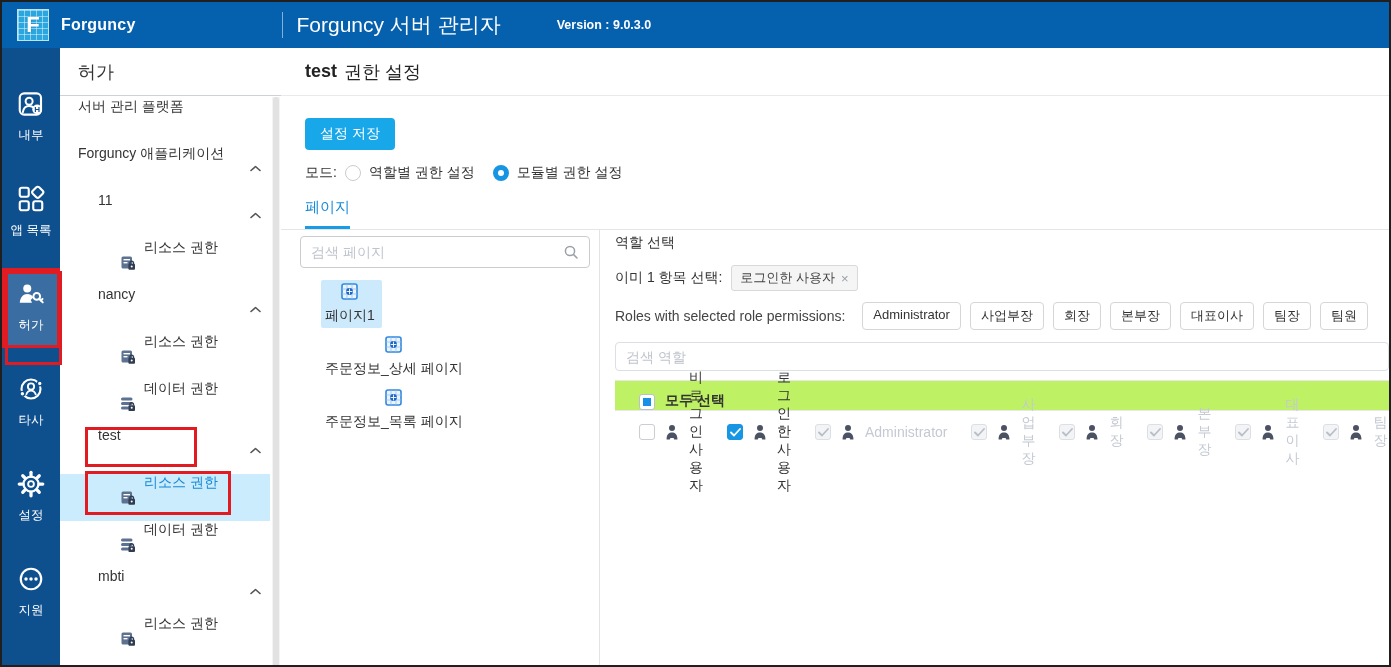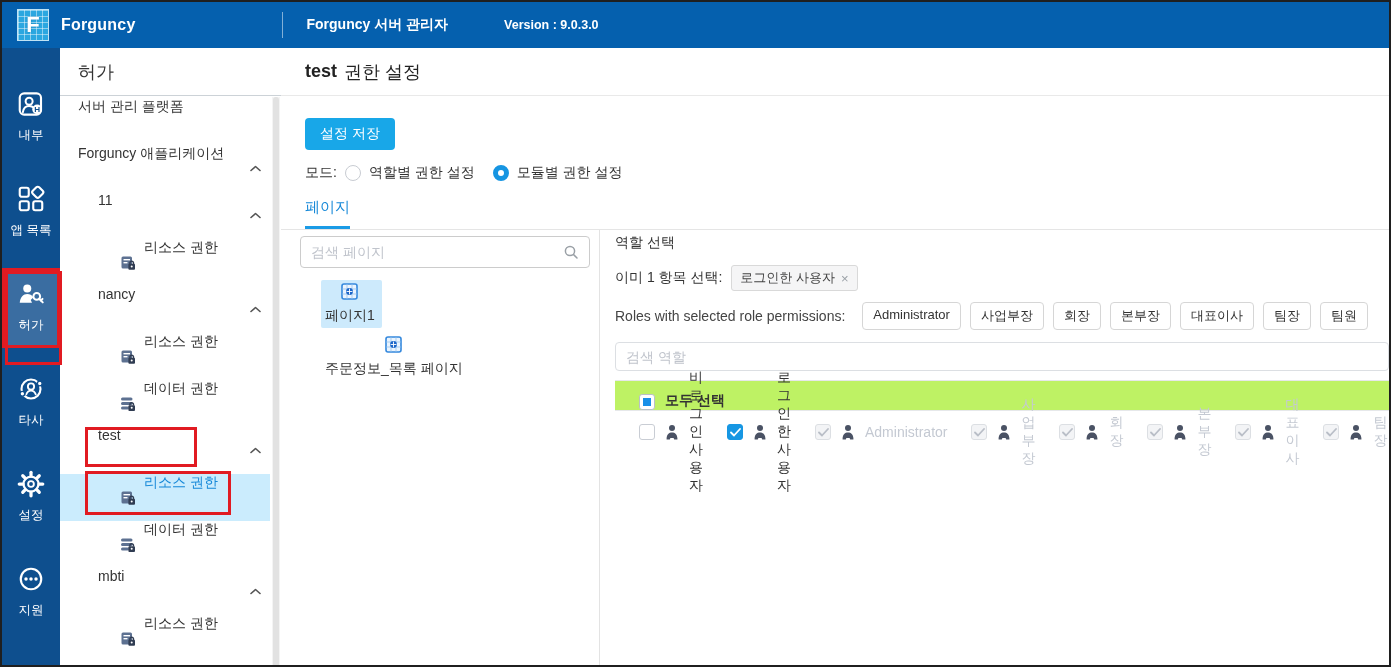--- a/index.html
+++ b/index.html
@@ -8,21 +8,21 @@
 
   
   .topbar { height:46px; background:#0560ae; display:flex; align-items:center; color:#fff; }
   .logo { width:32px; height:32px; margin-left:15px; background:#2ba7e0; border:1px solid #bfe3f5; position:relative; display:flex; align-items:center; justify-content:center; flex:0 0 auto; }
   .logo:before { content:""; position:absolute; inset:0;
     background-image:linear-gradient(rgba(255,255,255,.45) 1px, transparent 1px), linear-gradient(90deg, rgba(255,255,255,.45) 1px, transparent 1px);
     background-size:6px 6px; }
   .logo span { position:relative; font-weight:bold; font-size:22px; color:#fff; line-height:1; text-shadow:0 0 2px rgba(0,60,120,.4); }
   .brand { margin-left:12px; font-size:16px; font-weight:bold; letter-spacing:.2px; }
   .tb-divider { margin-left:146px; width:1px; height:26px; background:rgba(255,255,255,.5); }
-  .app-title { margin-left:24px; font-size:14px; font-weight:bold; }
+  .app-title { margin-left:14px; font-size:21px; font-weight:normal; }
   .version { margin-left:56px; font-size:12.5px; font-weight:600; }
 
   
   .body-row { display:flex; height:619px; }
 
   
   .iconbar { width:58px; background:#0e4f8e; display:flex; flex-direction:column; align-items:stretch; padding-top:40px; gap:35px; flex:0 0 auto; }
   .icon-item { height:60px; display:flex; flex-direction:column; align-items:center; justify-content:flex-start; gap:7px; color:#fff; cursor:pointer; }
   .icon-item .ic { width:32px; height:32px; display:flex; align-items:center; justify-content:center; }
   .icon-item .lbl { font-size:12.5px; white-space:nowrap; }
@@ -378,20 +378,35 @@
                       <rect x="1" y="1" width="15" height="15" rx="2" fill="#eaf4fe" stroke="#3488dd" stroke-width="1.6"></rect>
                       <line x1="6" y1="1.5" x2="6" y2="15.5" stroke="#a8cdf0" stroke-width="1"></line>
                       <line x1="11" y1="1.5" x2="11" y2="15.5" stroke="#a8cdf0" stroke-width="1"></line>
                       <line x1="1.5" y1="6" x2="15.5" y2="6" stroke="#a8cdf0" stroke-width="1"></line>
                       <line x1="1.5" y1="11" x2="15.5" y2="11" stroke="#a8cdf0" stroke-width="1"></line>
                       <circle cx="8.5" cy="8.5" r="3.4" fill="#1b66c9"></circle>
                       <line x1="8.5" y1="5.6" x2="8.5" y2="11.4" stroke="#fff" stroke-width=".9"></line>
                       <line x1="5.6" y1="8.5" x2="11.4" y2="8.5" stroke="#fff" stroke-width=".9"></line>
                     </svg>
                   </span>
+                  <span>주문정보_상세 페이지</span>
+                </div>
+                <div class="tree-item">
+                  <span style="display: flex; align-items: center;">
+                    <svg width="17" height="17" viewBox="0 0 17 17">
+                      <rect x="1" y="1" width="15" height="15" rx="2" fill="#eaf4fe" stroke="#3488dd" stroke-width="1.6"></rect>
+                      <line x1="6" y1="1.5" x2="6" y2="15.5" stroke="#a8cdf0" stroke-width="1"></line>
+                      <line x1="11" y1="1.5" x2="11" y2="15.5" stroke="#a8cdf0" stroke-width="1"></line>
+                      <line x1="1.5" y1="6" x2="15.5" y2="6" stroke="#a8cdf0" stroke-width="1"></line>
+                      <line x1="1.5" y1="11" x2="15.5" y2="11" stroke="#a8cdf0" stroke-width="1"></line>
+                      <circle cx="8.5" cy="8.5" r="3.4" fill="#1b66c9"></circle>
+                      <line x1="8.5" y1="5.6" x2="8.5" y2="11.4" stroke="#fff" stroke-width=".9"></line>
+                      <line x1="5.6" y1="8.5" x2="11.4" y2="8.5" stroke="#fff" stroke-width=".9"></line>
+                    </svg>
+                  </span>
                   <span>주문정보_목록 페이지</span>
                 </div>
               </div>
           </div>
 
           <div class="roles-panel">
             <div class="roles-heading">역할 선택</div>
 
             <div class="sel-row">
               <span>이미 1 항목 선택:</span>

